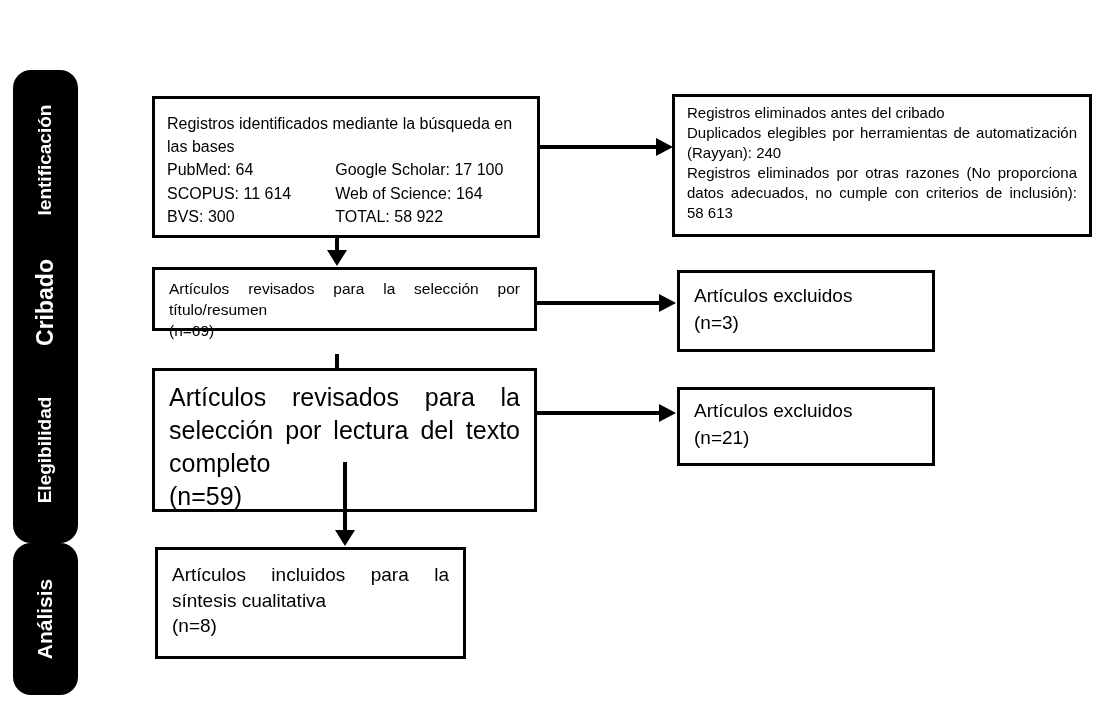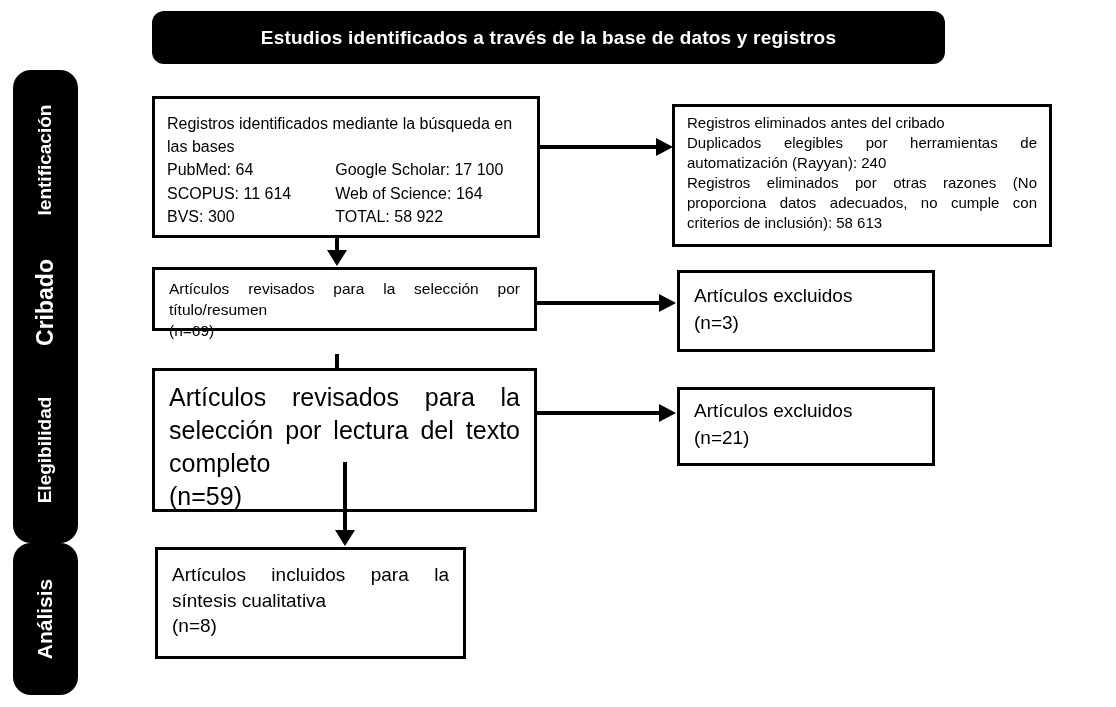--- a/index.html
+++ b/index.html
@@ -51,21 +51,21 @@
   .vl-eleg  { top: 370px; height: 160px; font-size: 19px; }
   .vl-anal  { top: 548px; height: 142px; font-size: 21px; }
 
   
   .fbox {
     position: absolute;
     background: #fff;
     border: 3px solid #000;
   }
   .box-identified { left: 152px; top: 96px;  width: 388px; height: 142px; padding: 13px 12px;  font-size: 16px;  line-height: 1.45; }
-  .box-removed    { left: 672px; top: 104px;  width: 380px; height: 143px; padding: 6px 12px;  font-size: 15px;  line-height: 20px; }
+  .box-removed    { left: 672px; top: 94px;  width: 420px; height: 143px; padding: 6px 12px;  font-size: 15px;  line-height: 20px; }
   .box-screening  { left: 152px; top: 267px; width: 385px; height: 64px;  padding: 9px 14px;  font-size: 15.5px; line-height: 1.35; }
   .box-excl1      { left: 677px; top: 270px; width: 258px; height: 82px;  padding: 10px 14px; font-size: 19px;  line-height: 1.4; }
   .box-fulltext   { left: 152px; top: 368px; width: 385px; height: 144px; padding: 10px 14px; font-size: 25px;  line-height: 1.32; }
   .box-excl2      { left: 677px; top: 387px; width: 258px; height: 79px;  padding: 8px 14px;  font-size: 19px;  line-height: 1.4; }
   .box-included   { left: 155px; top: 547px; width: 311px; height: 112px; padding: 12px 14px; font-size: 19px;  line-height: 1.35; }
 
   .jtext { text-align: justify; }
   .fbox p { margin: 0; }
   .box-removed p { text-align: justify; }
 
@@ -78,21 +78,20 @@
   .shaft { position: absolute; background: #000; z-index: 5; }
   .ahead { position: absolute; width: 0; height: 0; z-index: 5; }
   .ahead-right { border-top: 9px solid transparent; border-bottom: 9px solid transparent; border-left: 17px solid #000; }
   .ahead-down  { border-left: 10px solid transparent; border-right: 10px solid transparent; border-top: 16px solid #000; }
 </style>
 </head>
 <body>
 
 <div class="canvas">
 
-  <div class="title-bar">Estudios identificados a través de la base de datos y registros</div>
 
   <div class="band band-top"></div>
   <div class="band band-bottom"></div>
 
   <div class="vlabel vl-ident">
     <span>Ientificación</span>
   </div>
   <div class="vlabel vl-crib">
     <span>Cribado</span>
   </div>

